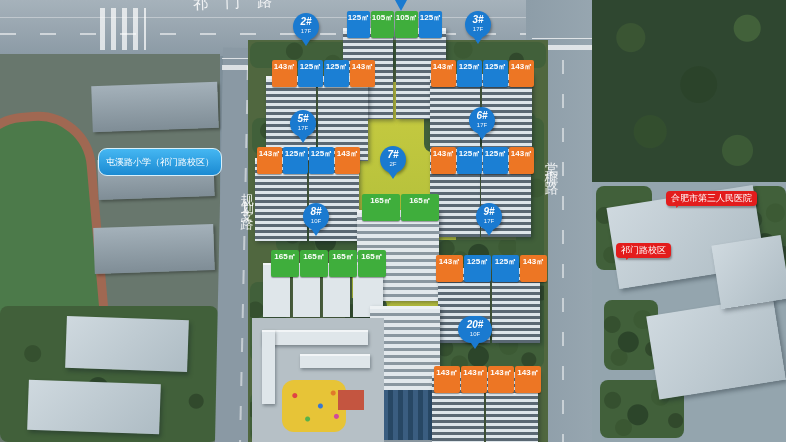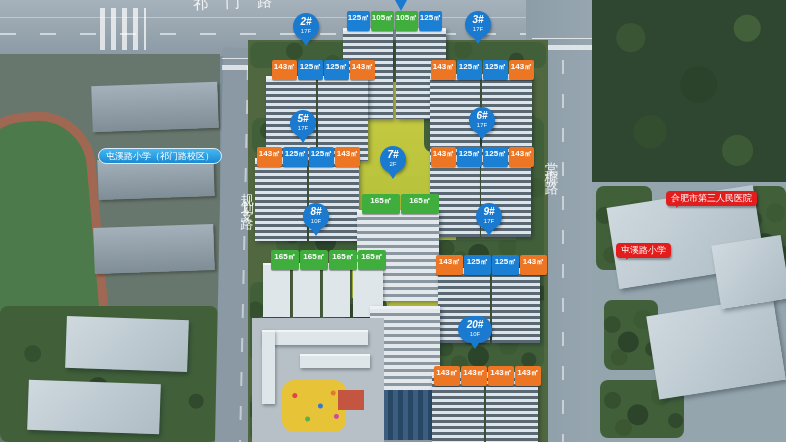--- a/index.html
+++ b/index.html
@@ -59,37 +59,37 @@
   .roof{background:linear-gradient(135deg,#cfd9df,#aebcc4);box-shadow:2px 3px 4px rgba(15,25,35,.35);}
   .hospzone{left:592px;top:182px;width:194px;height:260px;background:#94a5ae;}
 
   
   .roadlabel{position:absolute;color:rgba(255,255,255,.85);z-index:5;}
   .rl-top{left:193px;top:-7px;font-size:15px;letter-spacing:17px;transform:rotate(-2deg);}
   .rl-left{left:238px;top:183px;writing-mode:vertical-rl;font-size:13px;letter-spacing:8px;transform:rotate(1.5deg);}
   .rl-right{left:543px;top:150px;writing-mode:vertical-rl;font-size:14px;letter-spacing:10px;}
 
   .poi-pill{position:absolute;background:linear-gradient(180deg,#45b7f2,#1b8ad2);border:1px solid #d8f0fb;
-     border-radius:9px;color:#fff;font-size:9px;line-height:14px;padding:0 7px;white-space:nowrap;z-index:8;}
+     border-radius:9px;color:#fff;font-size:9px;line-height:14px;padding:6px 7px;white-space:nowrap;z-index:8;}
   .poi-bubble{position:absolute;background:#e31c1c;border-radius:4px;color:#fff;font-size:9px;line-height:13px;
      padding:1px 5px;white-space:nowrap;z-index:8;box-shadow:1px 2px 2px rgba(0,0,0,.3);}
   .poi-bubble::after{content:"";position:absolute;left:7px;bottom:-6px;border:4px solid transparent;
      border-top:7px solid #e31c1c;transform:skewX(-20deg);}
 
   
   .pin{position:absolute;width:26px;height:27px;background:#1a7ad0;border-radius:50%;color:#fff;
        text-align:center;z-index:7;box-shadow:1px 2px 3px rgba(0,0,0,.35);}
   .pin::after{content:"";position:absolute;left:50%;top:24px;margin-left:-6px;
        border:6px solid transparent;border-top:9px solid #1a7ad0;}
   .pin .num{display:block;font-size:10px;font-weight:bold;font-style:italic;line-height:12px;margin-top:3px;}
   .pin .floor{display:block;font-size:6px;line-height:7px;opacity:.92;}
   .pin-wide{width:34px;border-radius:14px;}
   .pin-stub{position:absolute;width:0;height:0;border:6px solid transparent;border-top:11px solid #1a7ad0;z-index:7;}
   .tag-row{position:absolute;display:flex;gap:1px;z-index:6;}
-  .tag{height:20px;line-height:13px;text-align:center;color:#fff;font-size:8px;font-weight:bold;
+  .tag{height:27px;line-height:13px;text-align:center;color:#fff;font-size:8px;font-weight:bold;
        border-radius:2px;box-shadow:0 1px 1px rgba(0,0,0,.35);}
   .t-orange{background:#ed7624;} .t-blue{background:#1b7fd4;} .t-green{background:#3fae3c;}
 </style>
 </head>
 <body>
 
 <div class="scene">
 
   <div class="layer top-road"></div>
   <div class="layer lane-solid"></div>
@@ -166,21 +166,21 @@
   <div class="layer lowrise" style="left:300px;top:354px;width:70px;height:12px;"></div>
   <div class="layer playground" style="left:282px;top:380px;width:64px;height:52px;"></div>
   <div class="layer" style="left:338px;top:390px;width:26px;height:20px;background:#c45540;"></div>
 
   <div class="roadlabel rl-top">祁门路</div>
   <div class="roadlabel rl-left">规划支路</div>
   <div class="roadlabel rl-right">棠樨路</div>
 
   <div class="poi-pill" style="left:98px;top:148px;">屯溪路小学（祁门路校区）</div>
   <div class="poi-bubble" style="left:666px;top:191px;">合肥市第三人民医院</div>
-  <div class="poi-bubble" style="left:616px;top:243px;">屯溪路小学</div>
+  <div class="poi-bubble" style="left:616px;top:243px;">祁门路校区</div>
 
   <div id="clusters">
       <div class="pin-stub" style="left: 395px; top: 0px;"></div>
       <div class="tag-row" style="left: 347px; top: 11px;">
         <span class="tag t-blue" style="width: 23px;">125㎡</span>
         <span class="tag t-green" style="width: 23px;">105㎡</span>
         <span class="tag t-green" style="width: 23px;">105㎡</span>
         <span class="tag t-blue" style="width: 23px;">125㎡</span>
       </div>
       <div class="pin" style="left: 293px; top: 13px;">

